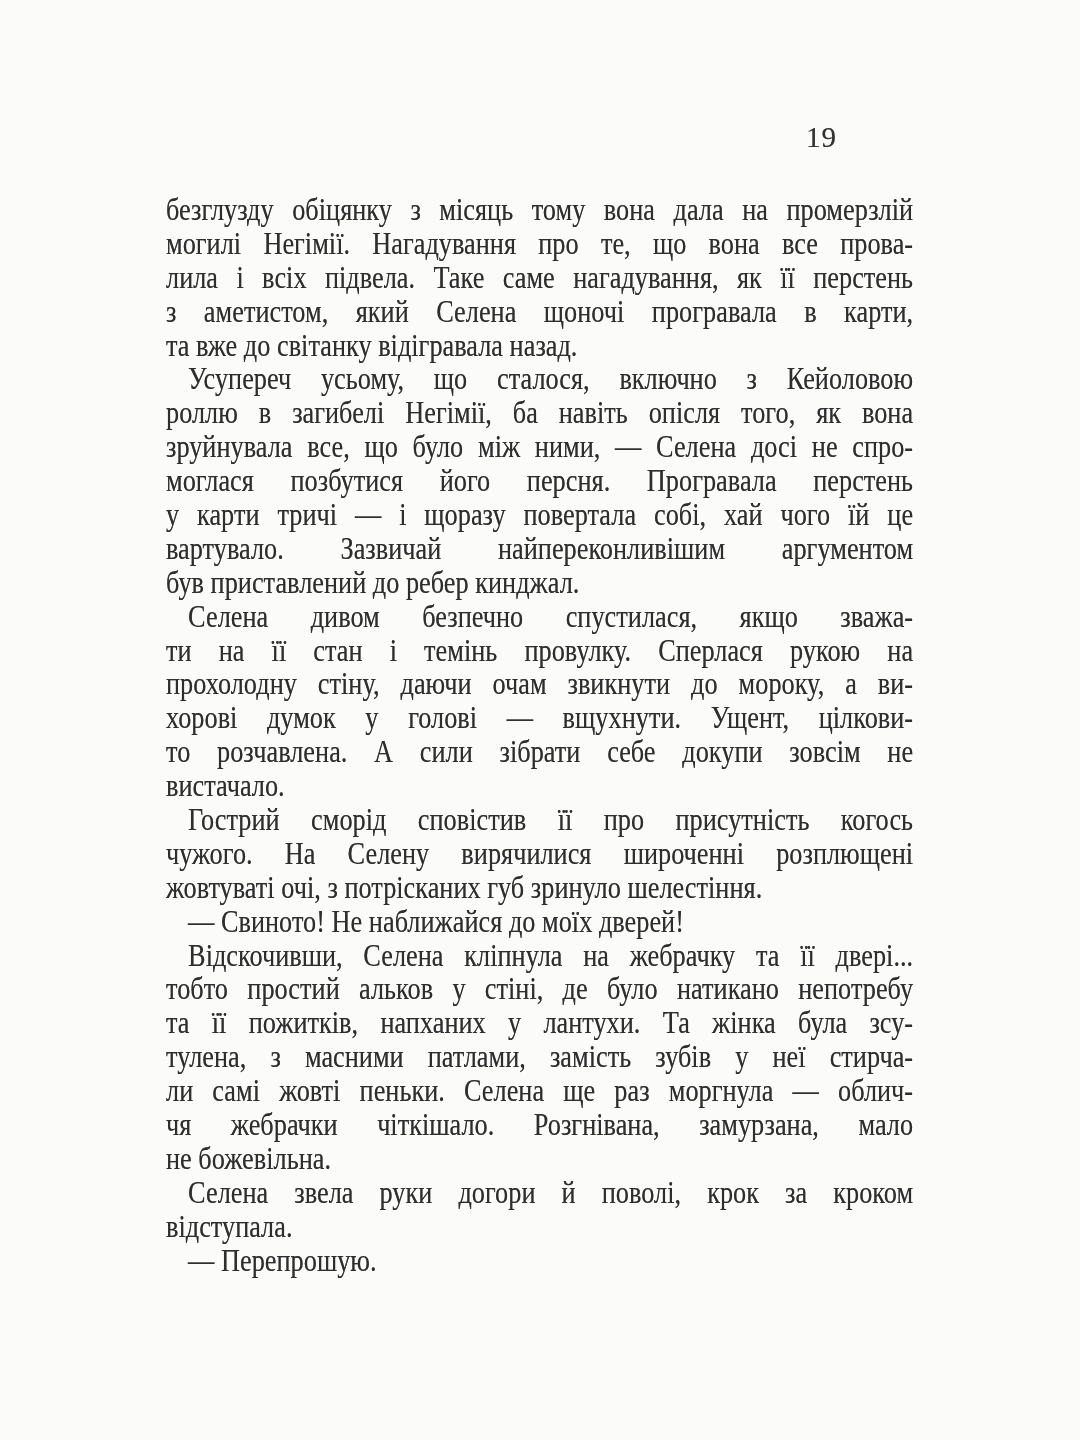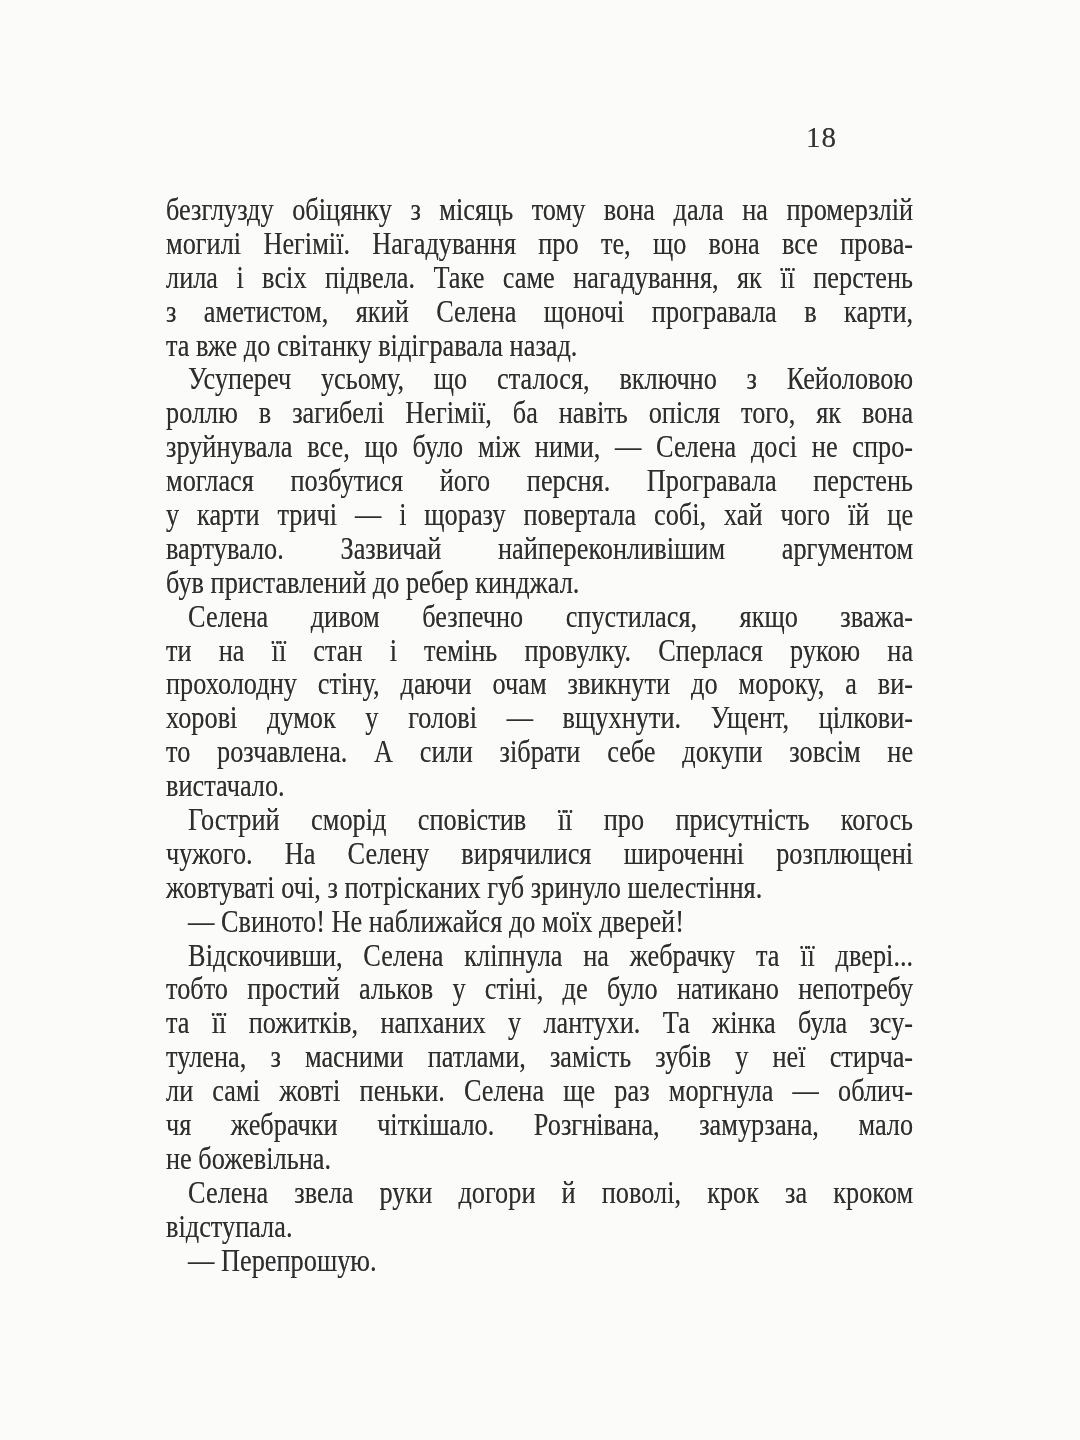--- a/index.html
+++ b/index.html
@@ -50,21 +50,21 @@
     white-space: normal;
     overflow: visible;
   }
   .line.para-end { text-align-last: left; }
   .line.first-indent { padding-left: 26px; }
 </style>
 </head>
 <body>
 
 <div class="scan-page">
-  <div class="folio">18</div>
+  <div class="folio">19</div>
   <div class="text-block">
       <div class="paragraph">
         <div class="line">безглузду обіцянку з місяць тому вона дала на промерзлій</div>
         <div class="line">могилі Негімії. Нагадування про те, що вона все прова-</div>
         <div class="line">лила і всіх підвела. Таке саме нагадування, як її перстень</div>
         <div class="line">з аметистом, який Селена щоночі програвала в карти,</div>
         <div class="line para-end">та вже до світанку відігравала назад.</div>
       </div>
       <div class="paragraph">
         <div class="line first-indent">Усупереч усьому, що сталося, включно з Кейоловою</div>

